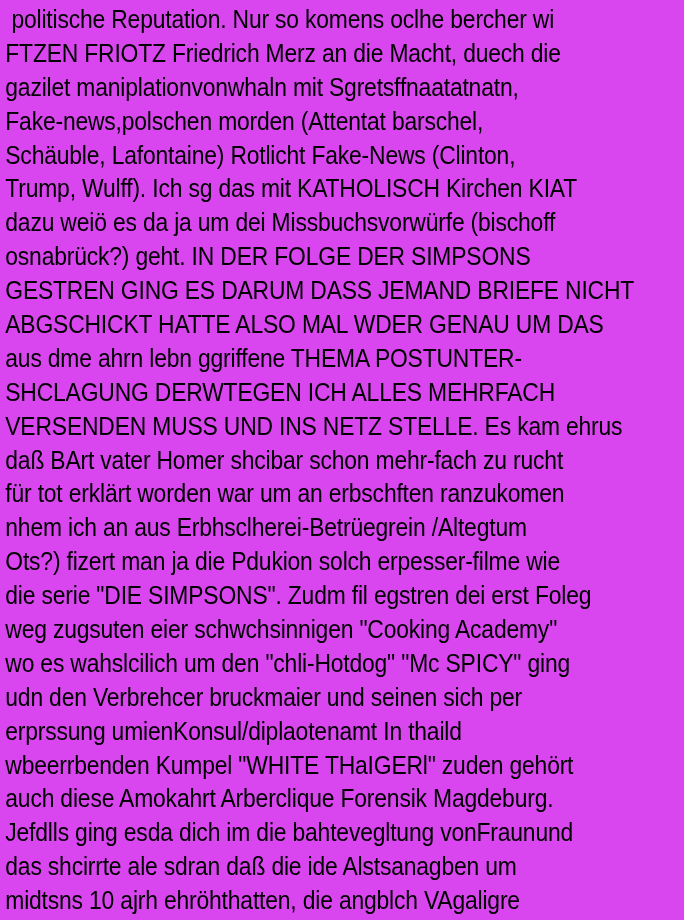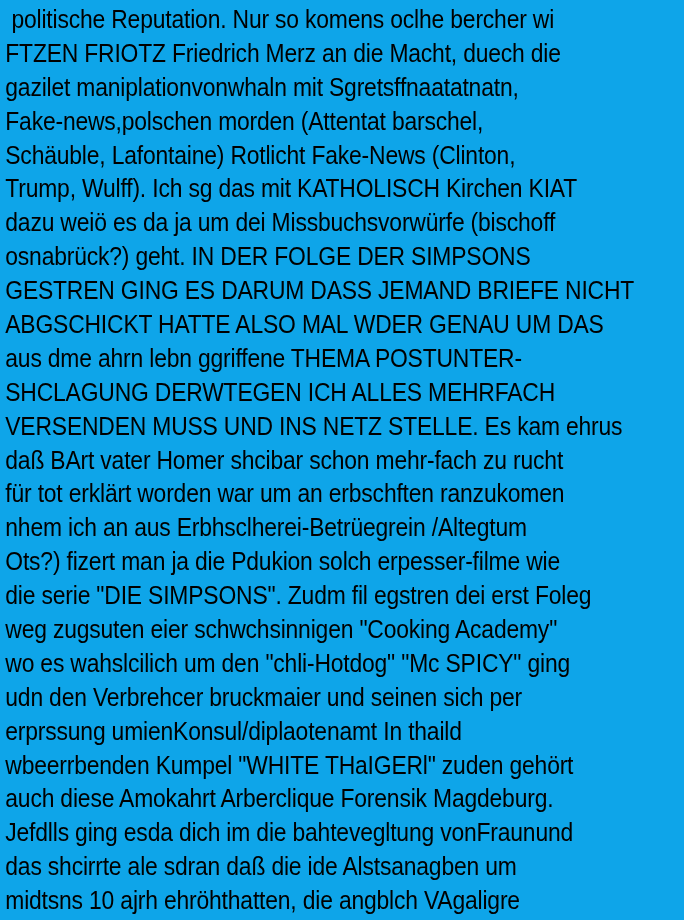--- a/index.html
+++ b/index.html
@@ -9,21 +9,21 @@
   body {
     width: 684px;
     height: 920px;
     background: #ffffff;
     overflow: hidden;
   }
   .page {
     width: 684px;
     height: 920px;
     overflow: hidden;
-    background: #0ea5e9;
+    background: #d946ef;
   }
   .text-block {
     
     width: 780px;
     transform: scaleX(0.88);
     transform-origin: left top;
     padding: 3px 0 0 6px;
     font-family: "Liberation Sans", sans-serif;
     font-size: 26px;
     line-height: 33.9px;

